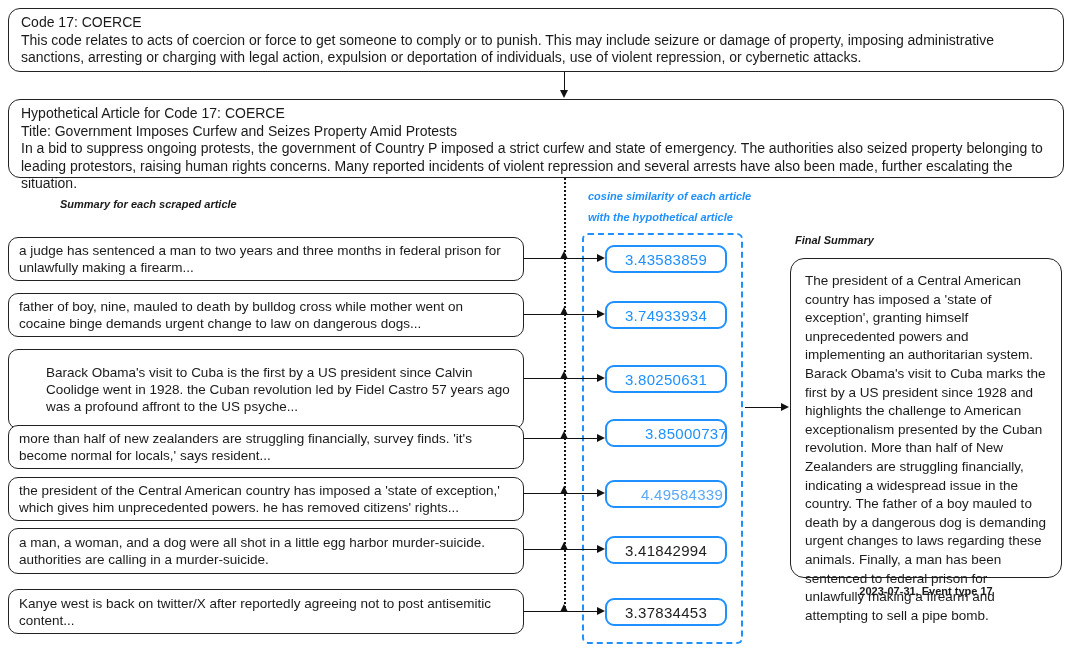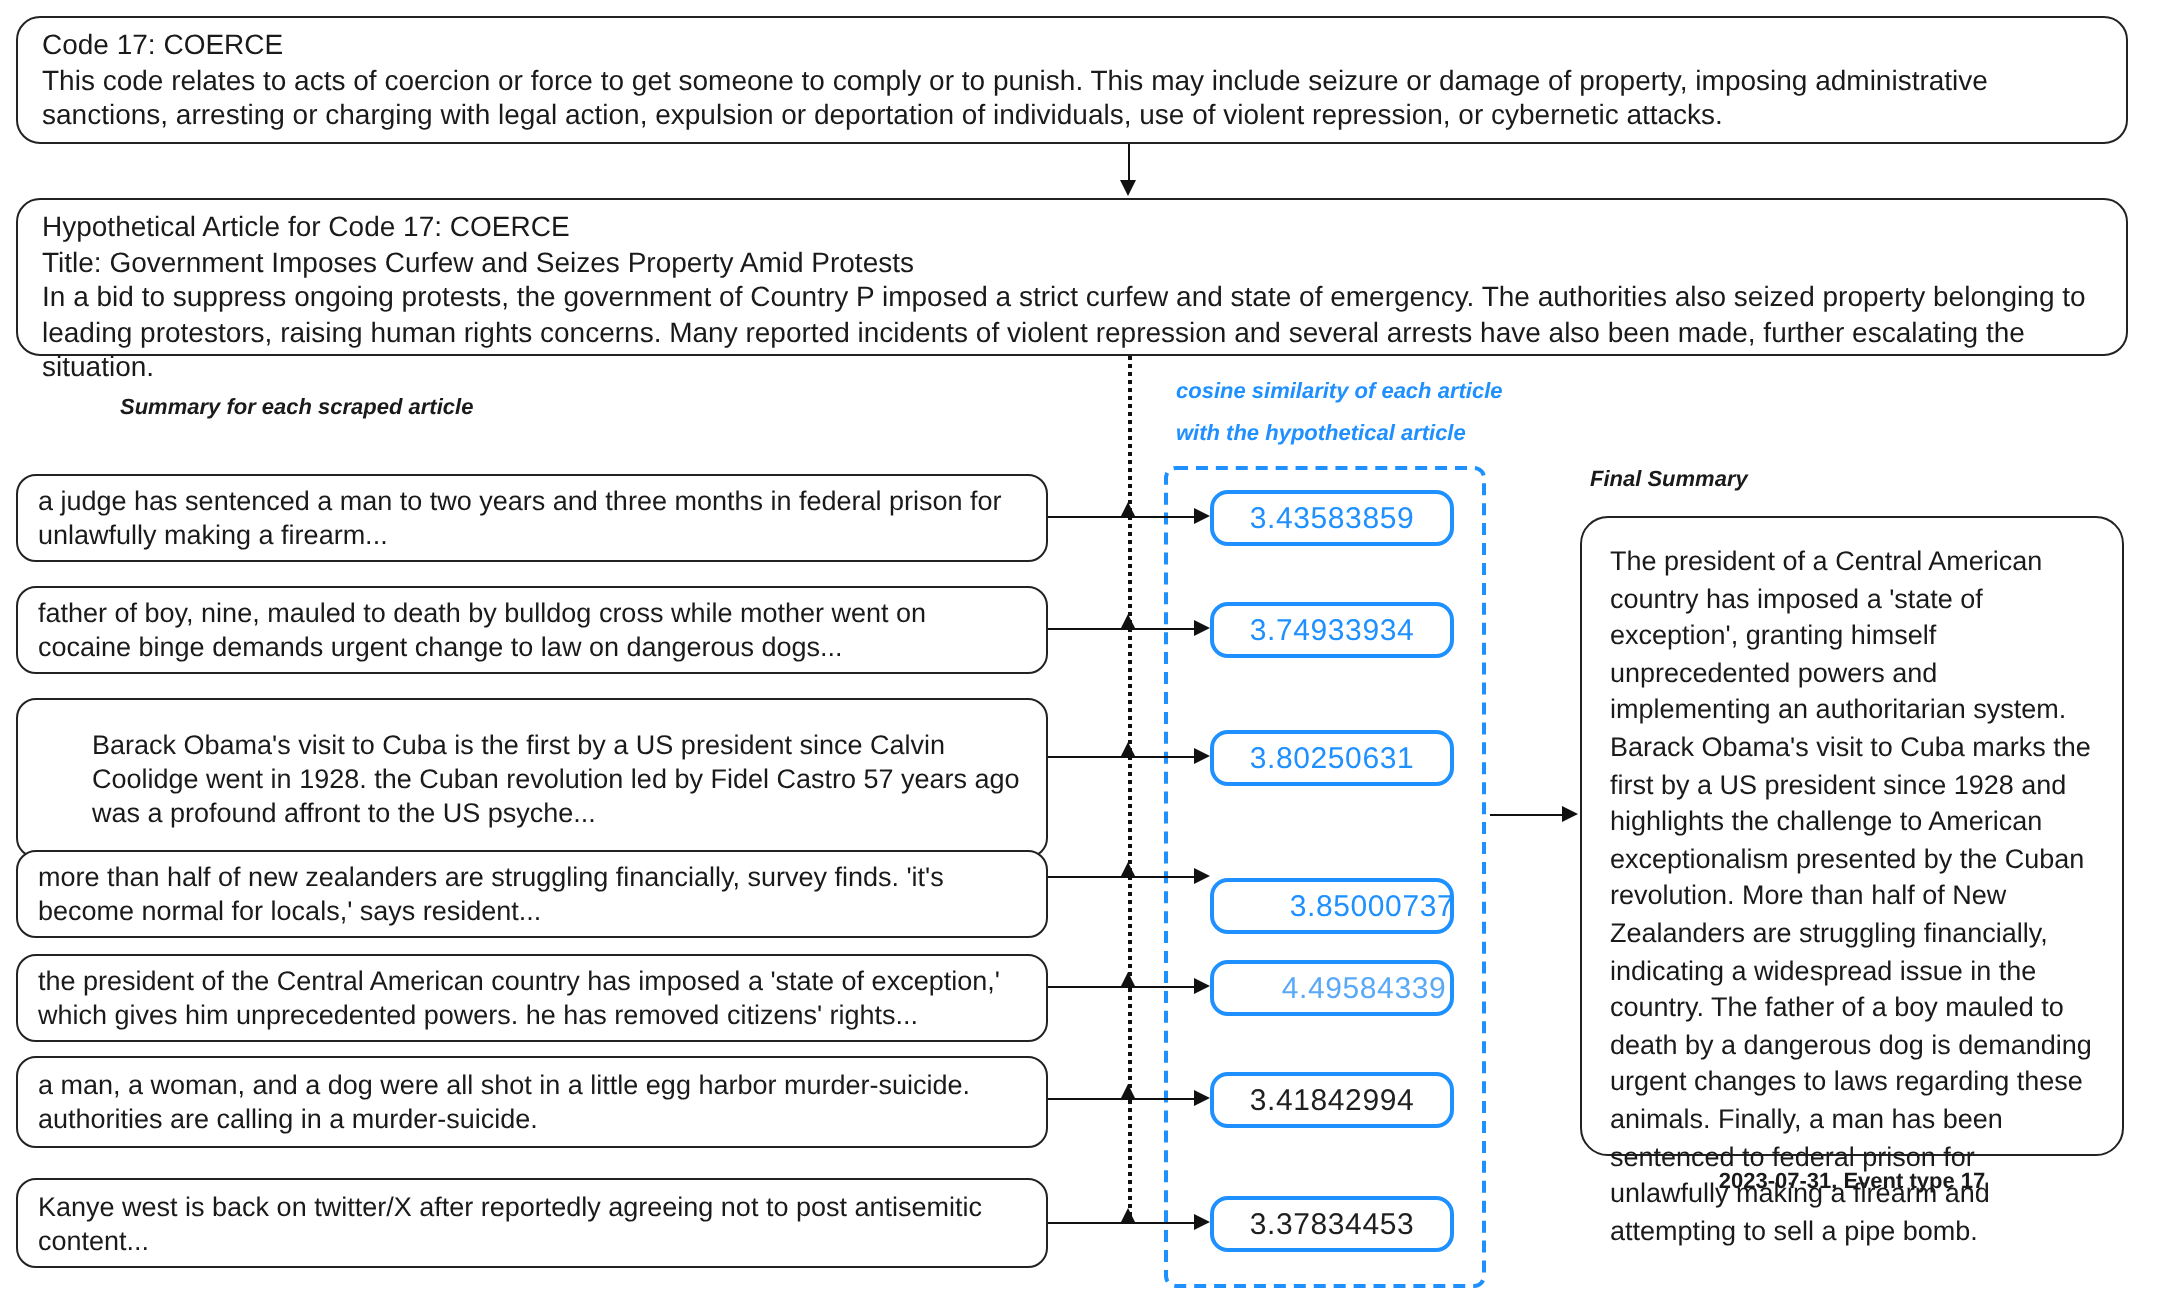--- a/index.html
+++ b/index.html
@@ -92,21 +92,21 @@
   <div class="scorebox" style="top:365px;">
       <span style="color: rgb(30, 144, 255);">3.80250631</span>
     </div>
 
   <div class="box articlebox" style="top:425px;height:44px;">
       <span>more than half of new zealanders are struggling financially, survey finds. 'it's become normal for locals,' says resident...</span>
     </div>
   <div class="hline" style="left:524px;top:438px;width:74px;"></div>
   <div class="ah-right" style="left:597px;top:434px;"></div>
   <div class="ah-up" style="left:560px;top:431px;"></div>
-  <div class="scorebox" style="top:439px;padding-left:40px;">
+  <div class="scorebox" style="top:419px;padding-left:40px;">
       <span style="color: rgb(30, 144, 255);">3.85000737</span>
     </div>
 
   <div class="box articlebox" style="top:477px;height:44px;">
       <span>the president of the Central American country has imposed a 'state of exception,' which gives him unprecedented powers. he has removed citizens' rights...</span>
     </div>
   <div class="hline" style="left:524px;top:493px;width:74px;"></div>
   <div class="ah-right" style="left:597px;top:489px;"></div>
   <div class="ah-up" style="left:560px;top:486px;"></div>
   <div class="scorebox" style="top:480px;padding-left:32px;">

